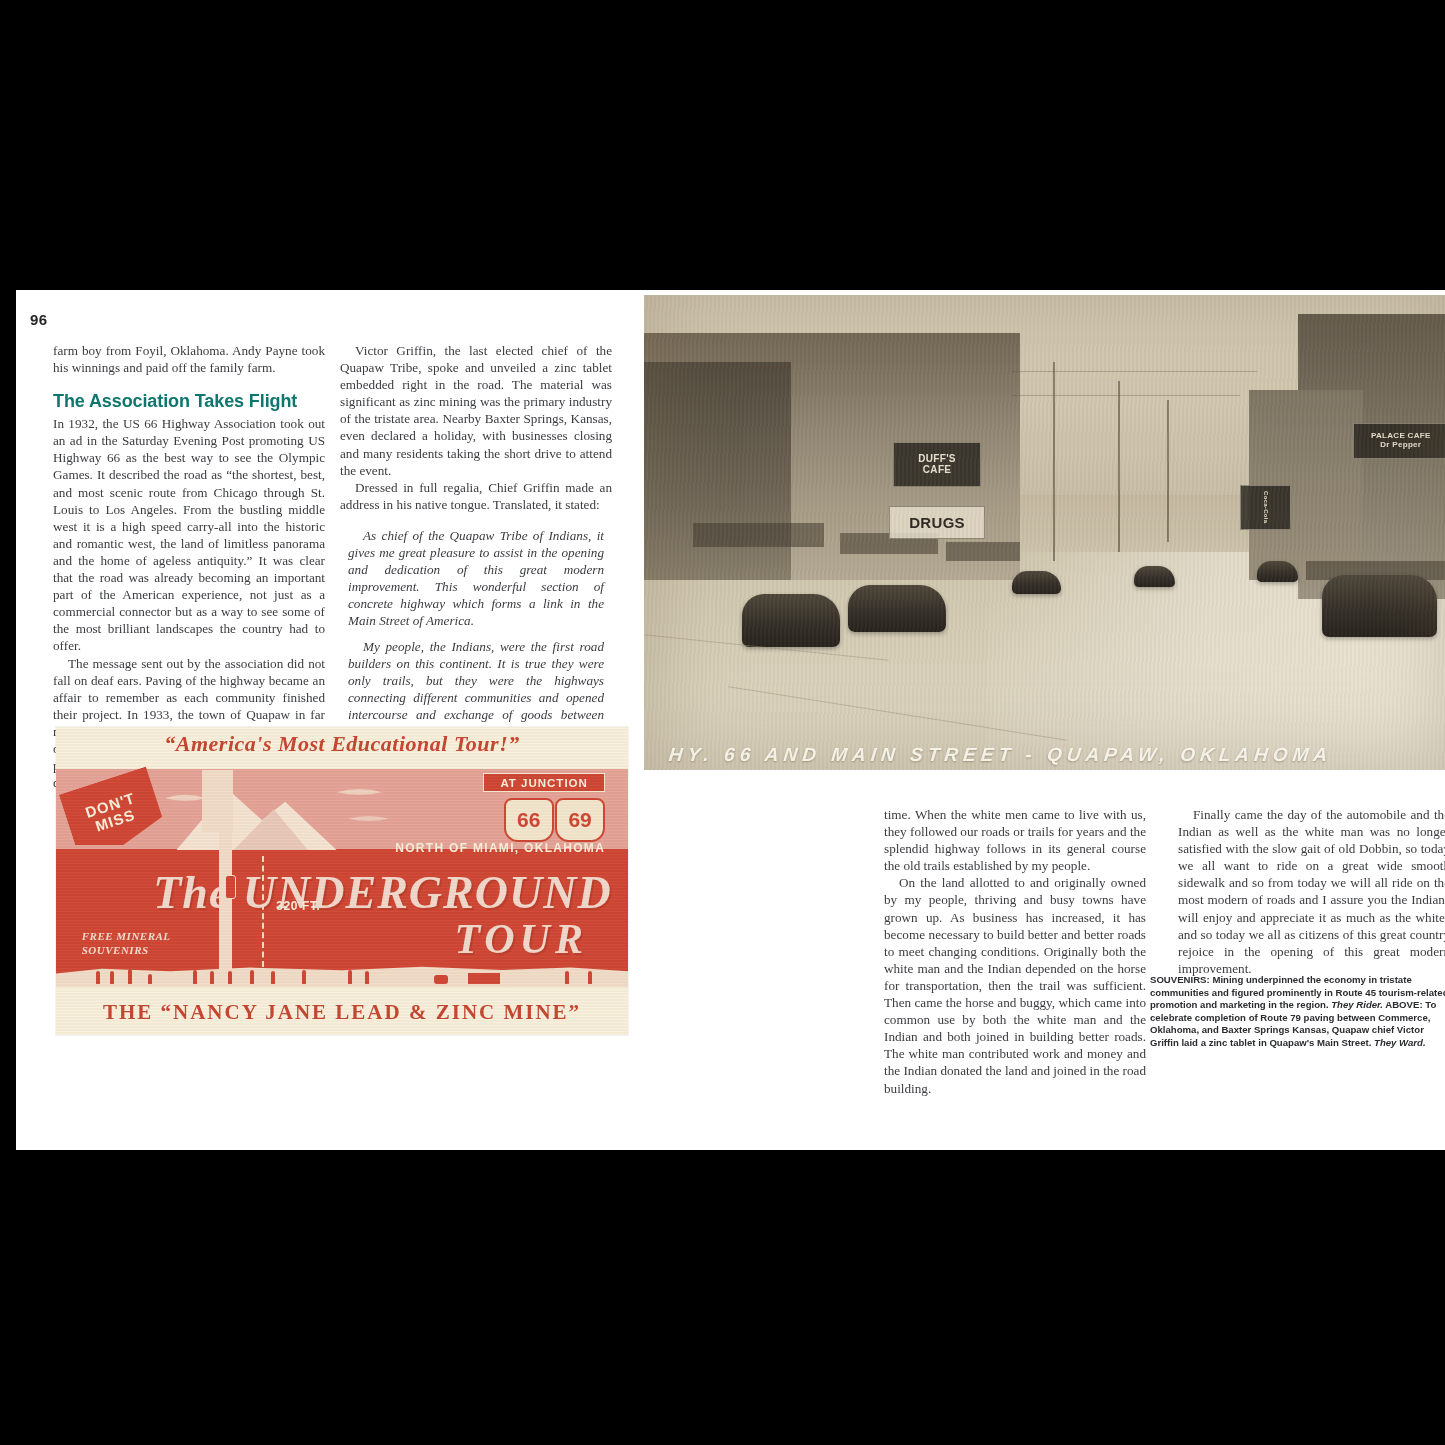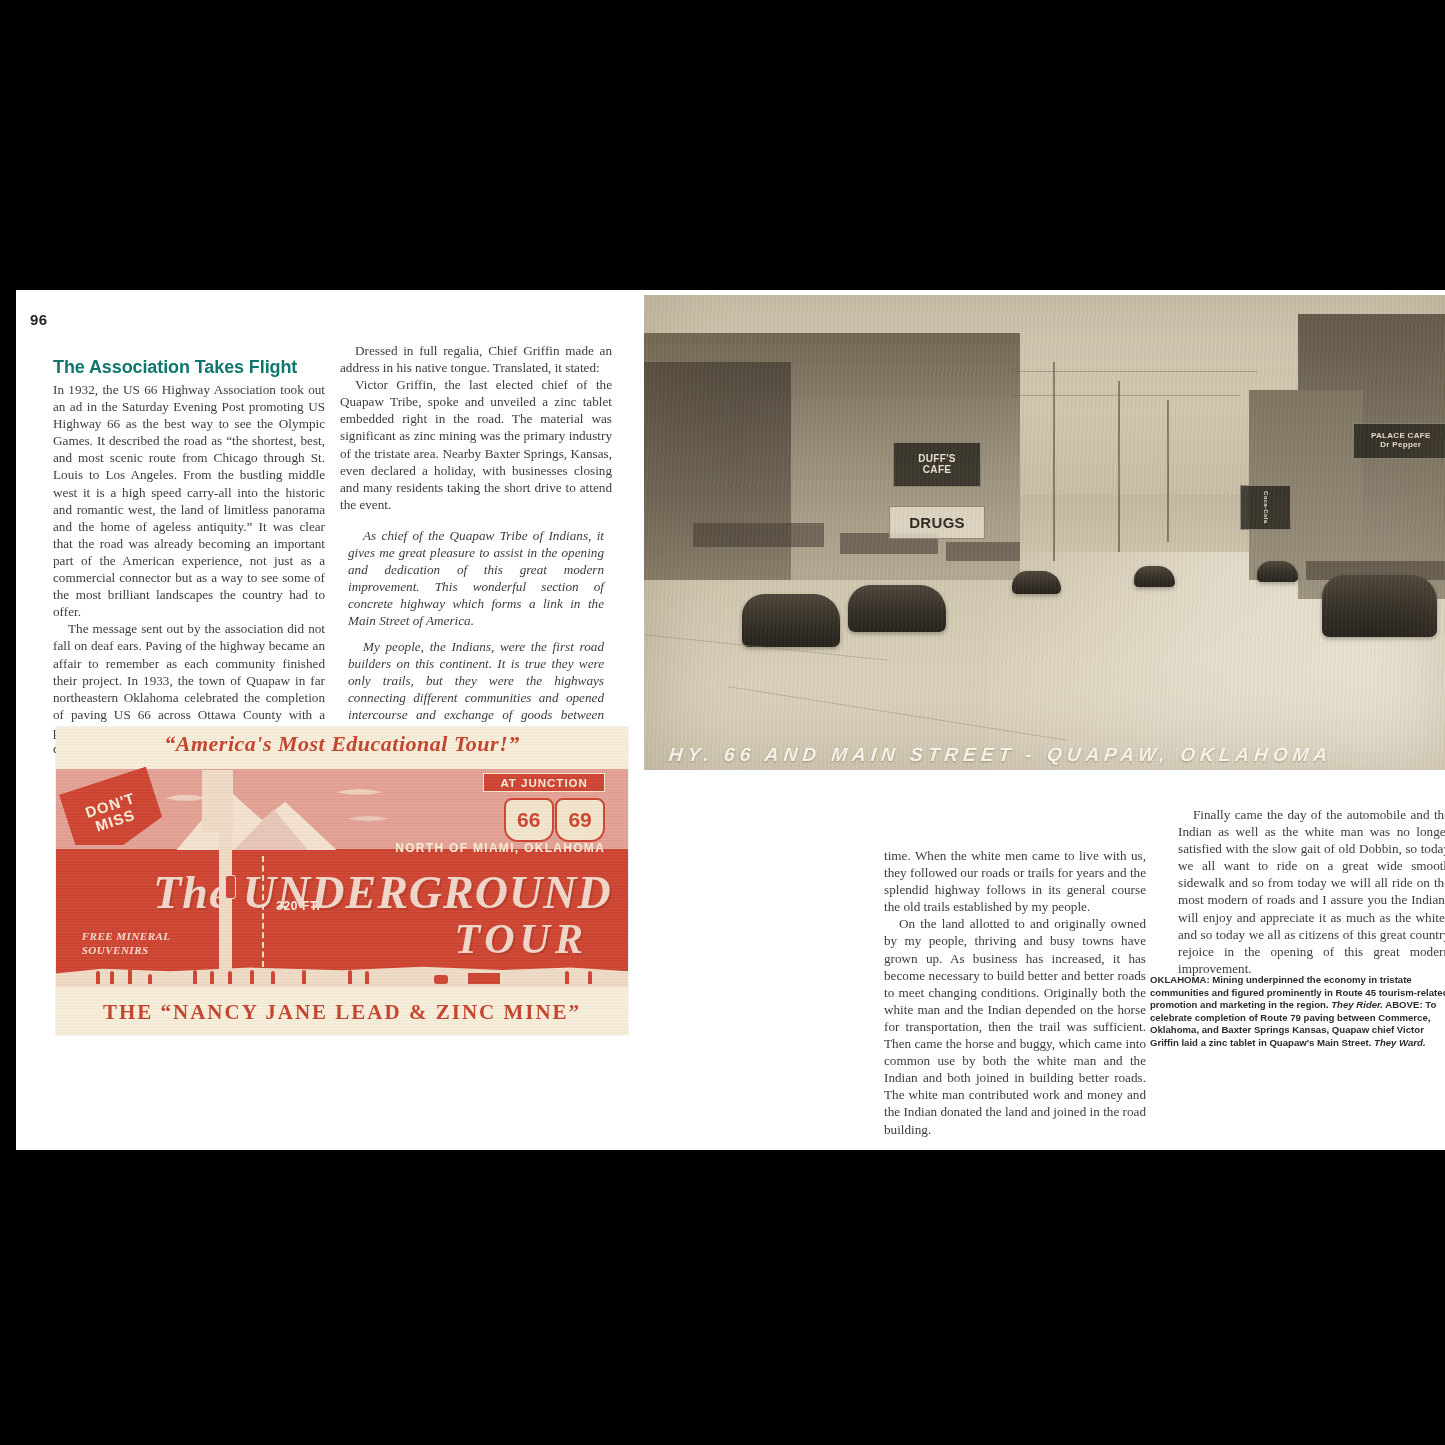--- a/index.html
+++ b/index.html
@@ -14,21 +14,21 @@
          font-size:15px;font-weight:700;color:#252525;letter-spacing:.4px;}
 
   
   .col{position:absolute;font-size:13.2px;line-height:17.1px;color:#3b3c40;
        text-align:justify;-webkit-hyphens:none;hyphens:none;}
   .col p{margin:0;}
   .col p.ind{text-indent:15px;}
 
   #col1{left:37px;top:52px;width:272px;}
   #col2{left:324px;top:52px;width:272px;}
-  #col3{left:868px;top:516px;width:262px;margin-top:41px;}
+  #col3{left:868px;top:516px;width:262px;}
   #col4{left:1162px;top:516px;width:272px;}
 
   h2.sechead{font-family:"Liberation Sans",sans-serif;font-size:18px;font-weight:700;
              color:#0f766e;margin:15px 0 3px 0;line-height:21px;letter-spacing:-.1px;}
 
   .quote{font-style:italic;color:#3b3c40;margin-top:14px;}
   .quote p{margin:8px;text-indent:15px;}
 
   
   .photo{position:absolute;left:628px;top:5px;width:817px;height:475px;
@@ -129,45 +129,46 @@
 </style>
 </head>
 <body>
 
 <div id="screenshot">
   <div id="page">
 
     <div class="folio">96</div>
 
     <div class="col" id="col1">
+      <p>farm boy from Foyil, Oklahoma. Andy Payne took his winnings and paid off the family farm.</p>
       <h2 class="sechead">The Association Takes Flight</h2>
       <p>In 1932, the US 66 Highway Association took out an ad in the Saturday Evening Post promoting US Highway 66 as the best way to see the Olympic Games. It described the road as “the shortest, best, and most scenic route from Chicago through St. Louis to Los Angeles. From the bustling middle west it is a high speed carry-all into the historic and romantic west, the land of limitless panorama and the home of ageless antiquity.” It was clear that the road was already becoming an important part of the American experience, not just as a commercial connector but as a way to see some of the most brilliant landscapes the country had to offer.</p>
       <p class="ind">The message sent out by the association did not fall on deaf ears. Paving of the highway became an affair to remember as each community finished their project. In 1933, the town of Quapaw in far northeastern Oklahoma celebrated the completion of paving US 66 across Ottawa County with a parade and dedication ceremony on March 24. It drew an estimated 5,000</p>
     </div>
 
     <div class="col" id="col2">
+      <p class="ind">Victor Griffin, the last elected chief of the Quapaw Tribe, spoke and unveiled a zinc tablet embedded right in the road. The material was significant as zinc mining was the primary industry of the tristate area. Nearby Baxter Springs, Kansas, even declared a holiday, with businesses closing and many residents taking the short drive to attend the event.</p>
       <p class="ind">Dressed in full regalia, Chief Griffin made an address in his native tongue. Translated, it stated:</p>
-      <p class="ind">Victor Griffin, the last elected chief of the Quapaw Tribe, spoke and unveiled a zinc tablet embedded right in the road. The material was significant as zinc mining was the primary industry of the tristate area. Nearby Baxter Springs, Kansas, even declared a holiday, with businesses closing and many residents taking the short drive to attend the event.</p>
       <div class="quote">
         <p>As chief of the Quapaw Tribe of Indians, it gives me great pleasure to assist in the opening and dedication of this great modern improvement. This wonderful section of concrete highway which forms a link in the Main Street of America.</p>
         <p>My people, the Indians, were the first road builders on this continent. It is true they were only trails, but they were the highways connecting different communities and opened intercourse and exchange of goods between different tribes. They were sufficient for all the requirements of the</p>
       </div>
     </div>
 
     <div class="col ital" id="col3">
       <p>time. When the white men came to live with us, they followed our roads or trails for years and the splendid highway follows in its general course the old trails established by my people.</p>
       <p class="ind">On the land allotted to and originally owned by my people, thriving and busy towns have grown up. As business has increased, it has become necessary to build better and better roads to meet changing conditions. Originally both the white man and the Indian depended on the horse for transportation, then the trail was sufficient. Then came the horse and buggy, which came into common use by both the white man and the Indian and both joined in building better roads. The white man contributed work and money and the Indian donated the land and joined in the road building.</p>
     </div>
 
     <div class="col ital" id="col4">
       <p class="ind">Finally came the day of the automobile and the Indian as well as the white man was no longer satisfied with the slow gait of old Dobbin, so today we all want to ride on a great wide smooth sidewalk and so from today we will all ride on the most modern of roads and I assure you the Indians will enjoy and appreciate it as much as the whites and so today we all as citizens of this great country rejoice in the opening of this great modern improvement.</p>
     </div>
 
     <div class="caption">
-      <span>OKLAHOMA:</span><span> Mining underpinned the economy in tristate communities and figured prominently in Route 45 tourism-related promotion and marketing in the region. </span><i>They Rider.</i>
+      <span>SOUVENIRS:</span><span> Mining underpinned the economy in tristate communities and figured prominently in Route 45 tourism-related promotion and marketing in the region. </span><i>They Rider.</i>
       <span>ABOVE:</span><span> To celebrate completion of Route 79 paving between Commerce, Oklahoma, and Baxter Springs Kansas, Quapaw chief Victor Griffin laid a zinc tablet in Quapaw's Main Street. </span><i>They Ward.</i>
     </div>
 
     <div class="photo">
       <div class="ph-sky"></div>
       <div class="ph-road"></div>
       <div class="ph-roadlight"></div>
 
       <div class="ph-bldL"></div>
       <div class="ph-bldL2"></div>

